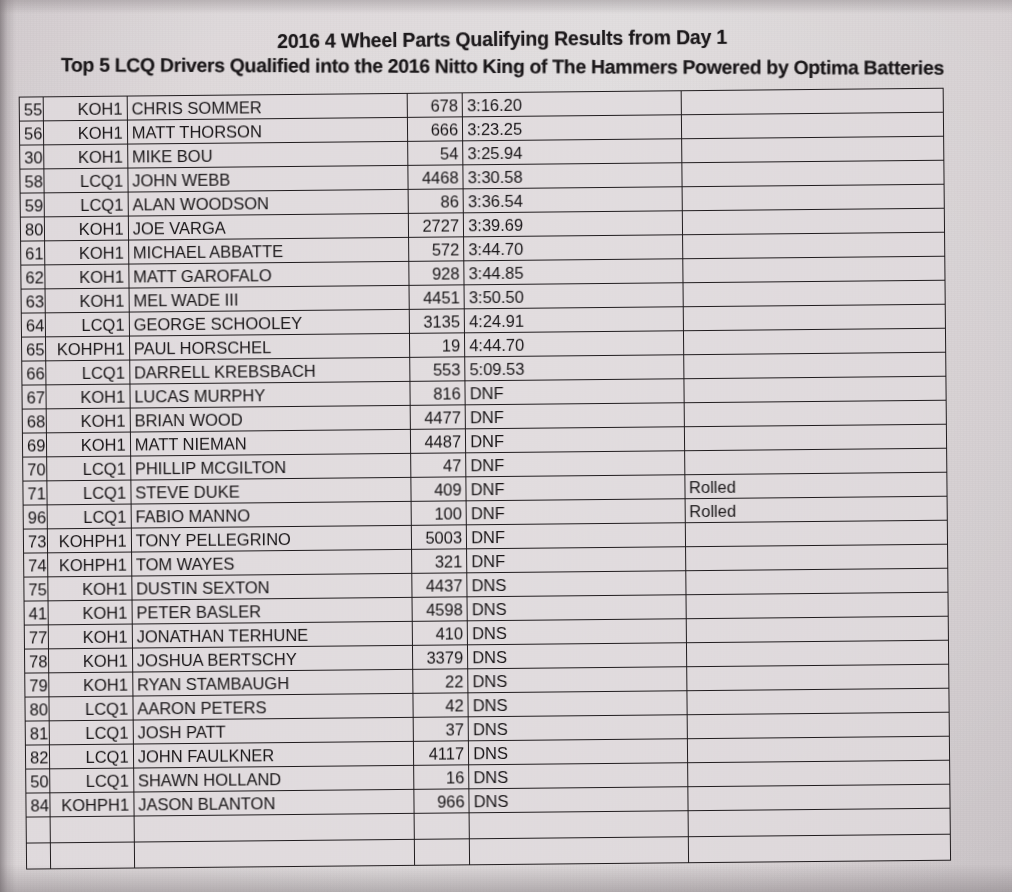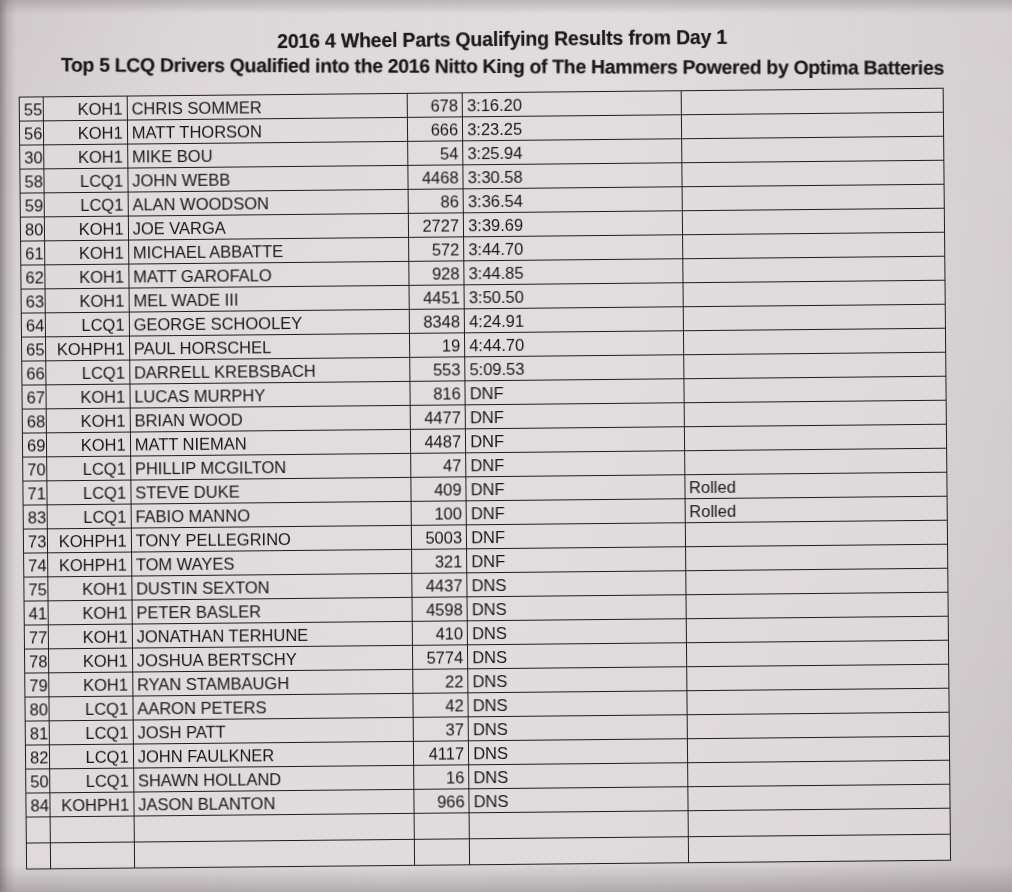--- a/index.html
+++ b/index.html
@@ -200,21 +200,21 @@
           <td class="c-class">KOH1</td>
           <td class="c-name">MEL WADE III</td>
           <td class="c-car">4451</td>
           <td class="c-time">3:50.50</td>
           <td class="c-note"></td>
         </tr>
         <tr>
           <td class="c-pos">64</td>
           <td class="c-class">LCQ1</td>
           <td class="c-name">GEORGE SCHOOLEY</td>
-          <td class="c-car">8348</td>
+          <td class="c-car">3135</td>
           <td class="c-time">4:24.91</td>
           <td class="c-note"></td>
         </tr>
         <tr>
           <td class="c-pos">65</td>
           <td class="c-class">KOHPH1</td>
           <td class="c-name">PAUL HORSCHEL</td>
           <td class="c-car">19</td>
           <td class="c-time">4:44.70</td>
           <td class="c-note"></td>
@@ -261,21 +261,21 @@
         </tr>
         <tr>
           <td class="c-pos">71</td>
           <td class="c-class">LCQ1</td>
           <td class="c-name">STEVE DUKE</td>
           <td class="c-car">409</td>
           <td class="c-time">DNF</td>
           <td class="c-note">Rolled</td>
         </tr>
         <tr>
-          <td class="c-pos">83</td>
+          <td class="c-pos">96</td>
           <td class="c-class">LCQ1</td>
           <td class="c-name">FABIO MANNO</td>
           <td class="c-car">100</td>
           <td class="c-time">DNF</td>
           <td class="c-note">Rolled</td>
         </tr>
         <tr>
           <td class="c-pos">73</td>
           <td class="c-class">KOHPH1</td>
           <td class="c-name">TONY PELLEGRINO</td>
@@ -312,21 +312,21 @@
           <td class="c-class">KOH1</td>
           <td class="c-name">JONATHAN TERHUNE</td>
           <td class="c-car">410</td>
           <td class="c-time">DNS</td>
           <td class="c-note"></td>
         </tr>
         <tr>
           <td class="c-pos">78</td>
           <td class="c-class">KOH1</td>
           <td class="c-name">JOSHUA BERTSCHY</td>
-          <td class="c-car">5774</td>
+          <td class="c-car">3379</td>
           <td class="c-time">DNS</td>
           <td class="c-note"></td>
         </tr>
         <tr>
           <td class="c-pos">79</td>
           <td class="c-class">KOH1</td>
           <td class="c-name">RYAN STAMBAUGH</td>
           <td class="c-car">22</td>
           <td class="c-time">DNS</td>
           <td class="c-note"></td>

